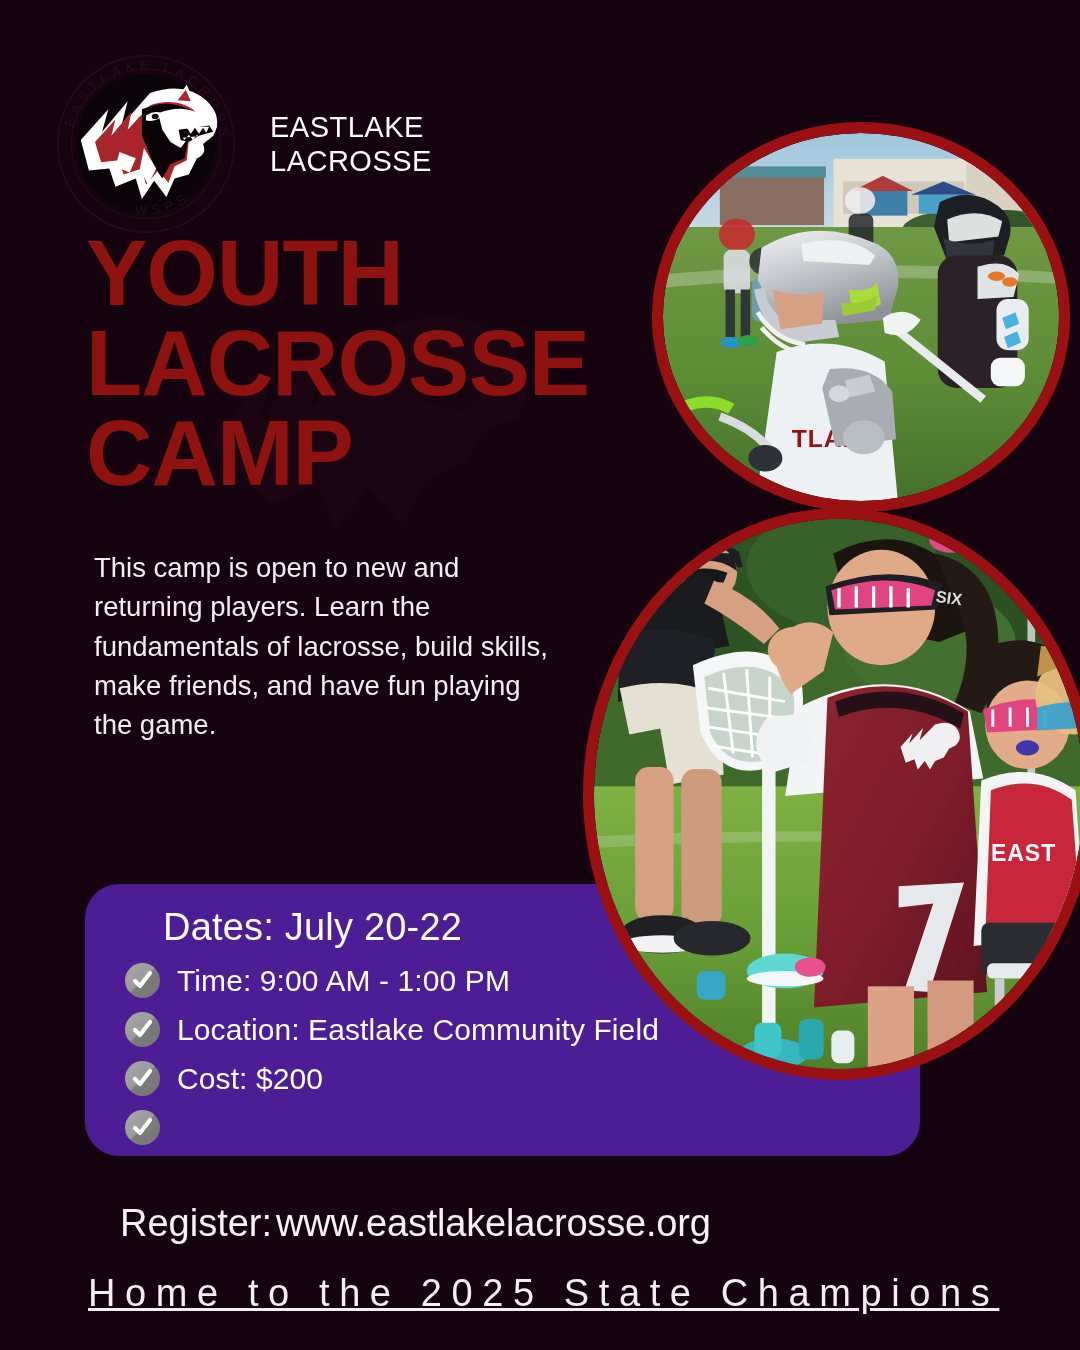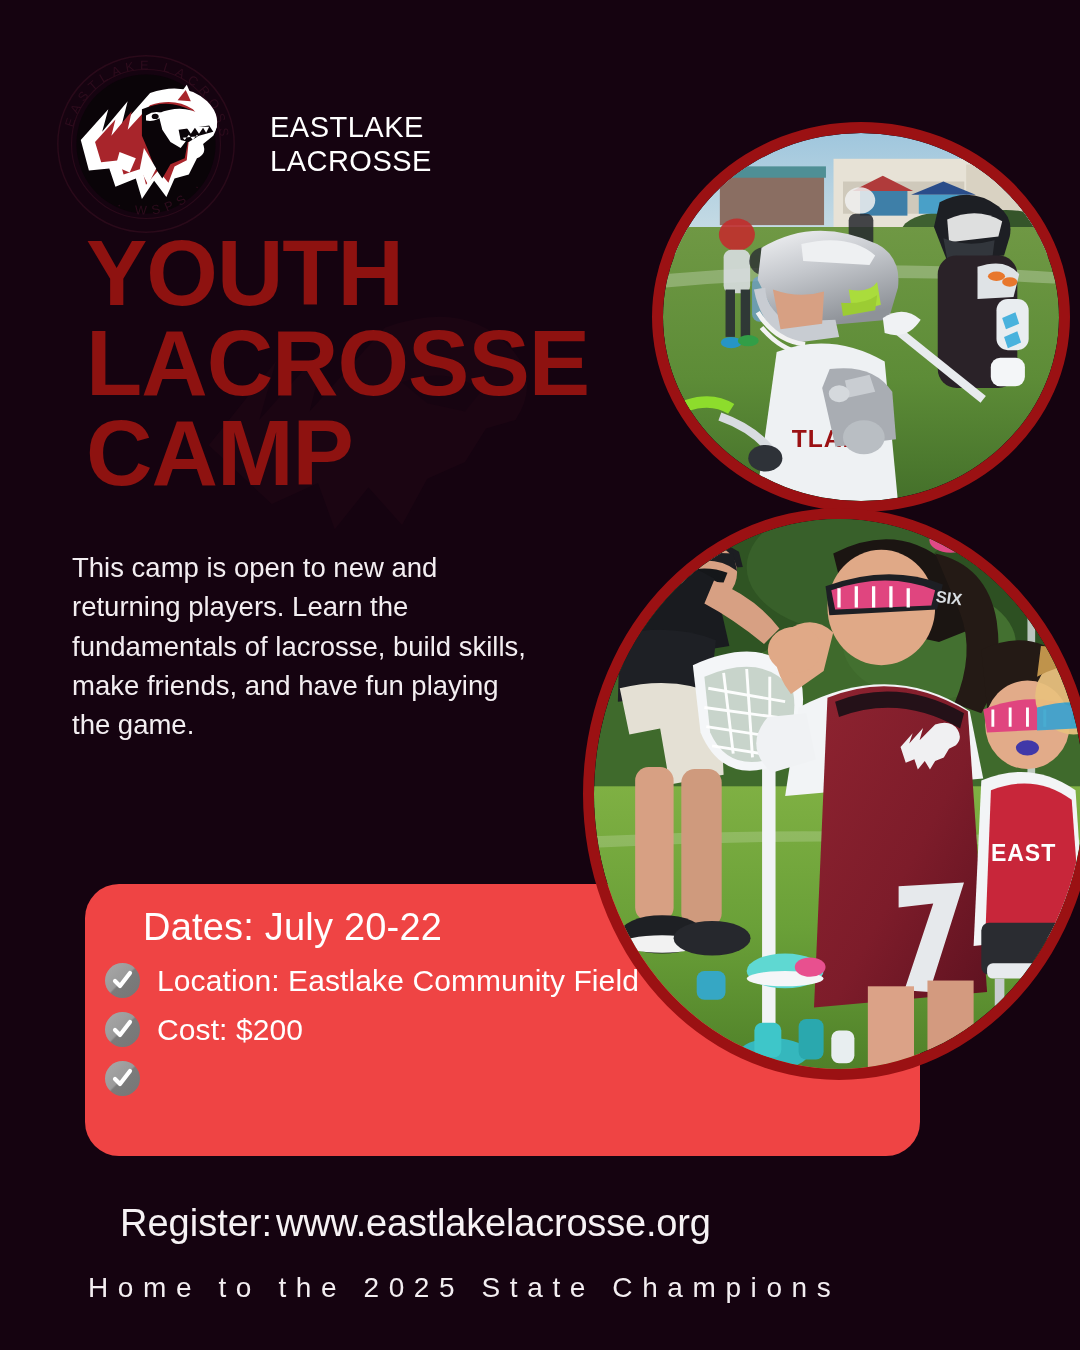--- a/index.html
+++ b/index.html
@@ -51,21 +51,21 @@
     font-size:92px;
     font-weight:bold;
     line-height:.98;
     letter-spacing:-1px;
     white-space:pre-line;
     z-index:3;
   }
 
   
   .blurb {
-    position:absolute; left:72px; top:548px;
+    position:absolute; left:94px; top:548px;
     width:470px;
     color:#F3EEF1;
     font-size:27.5px;
     line-height:1.43;
     white-space:pre-line;
     z-index:3;
   }
 
   
   .photo {
@@ -76,23 +76,23 @@
     z-index:4;
   }
   .photo-top    { left:652px; top:122px;  width:418px; height:390px; }
   .photo-bottom { left:583px; top:508px;  width:512px; height:572px; z-index:6; }
   .photo-inner  { position:absolute; inset:0; overflow:hidden; border-radius:50%; }
 
   
   .details {
     position:absolute; left:85px; top:884px;
     width:835px; height:272px;
-    background:#ef4444;
+    background:#4c1d95;
     border-radius:34px;
-    padding:22px 0 0 20px;
+    padding:22px 0 0 40px;
     z-index:5;
   }
   .details-title {
     color:#ffffff;
     font-size:38px;
     font-weight:400;
     letter-spacing:.2px;
     margin:0 0 6px 38px;
   }
   .detail-row {
@@ -122,25 +122,26 @@
     font-size:38px;
     z-index:3;
     white-space:nowrap;
   }
   .register .lbl { font-weight:300;margin-left:34px; }
   .register .url { font-weight:500; margin-left:4px; letter-spacing:-.2px; }
 
   .tagline {
     position:absolute; left:88px; top:1272px;
     color:#F3EEF1;
-    font-size:28px;
+    font-size:38px;
     font-weight:300;
     letter-spacing:9.6px;
     z-index:3;
     white-space:nowrap;
+    text-decoration:underline;
   }
 </style>
 </head>
 <body>
 
 <div id="poster">
 
   <svg class="watermark" viewBox="0 0 200 200">
     <g fill="#2a0a18">
       <path d="M28 112 L60 72 L52 100 L84 64 L76 96 L112 56 Q150 42 172 66 Q186 82 174 100 L160 104 L150 120 L132 128 L120 150 L104 132 L88 152 L80 130 L58 140 Z"></path>
@@ -309,20 +310,28 @@
         <path d="M0 300 q44 -26 72 -8" stroke="#8ddc2c" stroke-width="12" fill="none"></path>
         <path d="M60 300 q40 14 60 44" stroke="#d8dce0" stroke-width="9" fill="none"></path>
         <ellipse cx="108" cy="344" rx="18" ry="14" fill="#2e3238"></ellipse>
       </svg>
     </div>
   </div>
 
   <div class="details">
     <div class="details-title">Dates: July 20-22</div>
 
+    <div class="detail-row">
+      <span class="check">
+        <svg width="21" height="21" viewBox="0 0 21 21">
+            <path d="M3 11 L8 16 L18 3" stroke="#ffffff" stroke-width="4.2" fill="none" stroke-linecap="round" stroke-linejoin="round"></path>
+          </svg>
+      </span>
+      <span class="detail-text">Time: 9:00 AM - 1:00 PM</span>
+    </div>
 
     <div class="detail-row">
       <span class="check">
         <svg width="21" height="21" viewBox="0 0 21 21">
             <path d="M3 11 L8 16 L18 3" stroke="#ffffff" stroke-width="4.2" fill="none" stroke-linecap="round" stroke-linejoin="round"></path>
           </svg>
       </span>
       <span class="detail-text">Location: Eastlake Community Field</span>
     </div>
 

